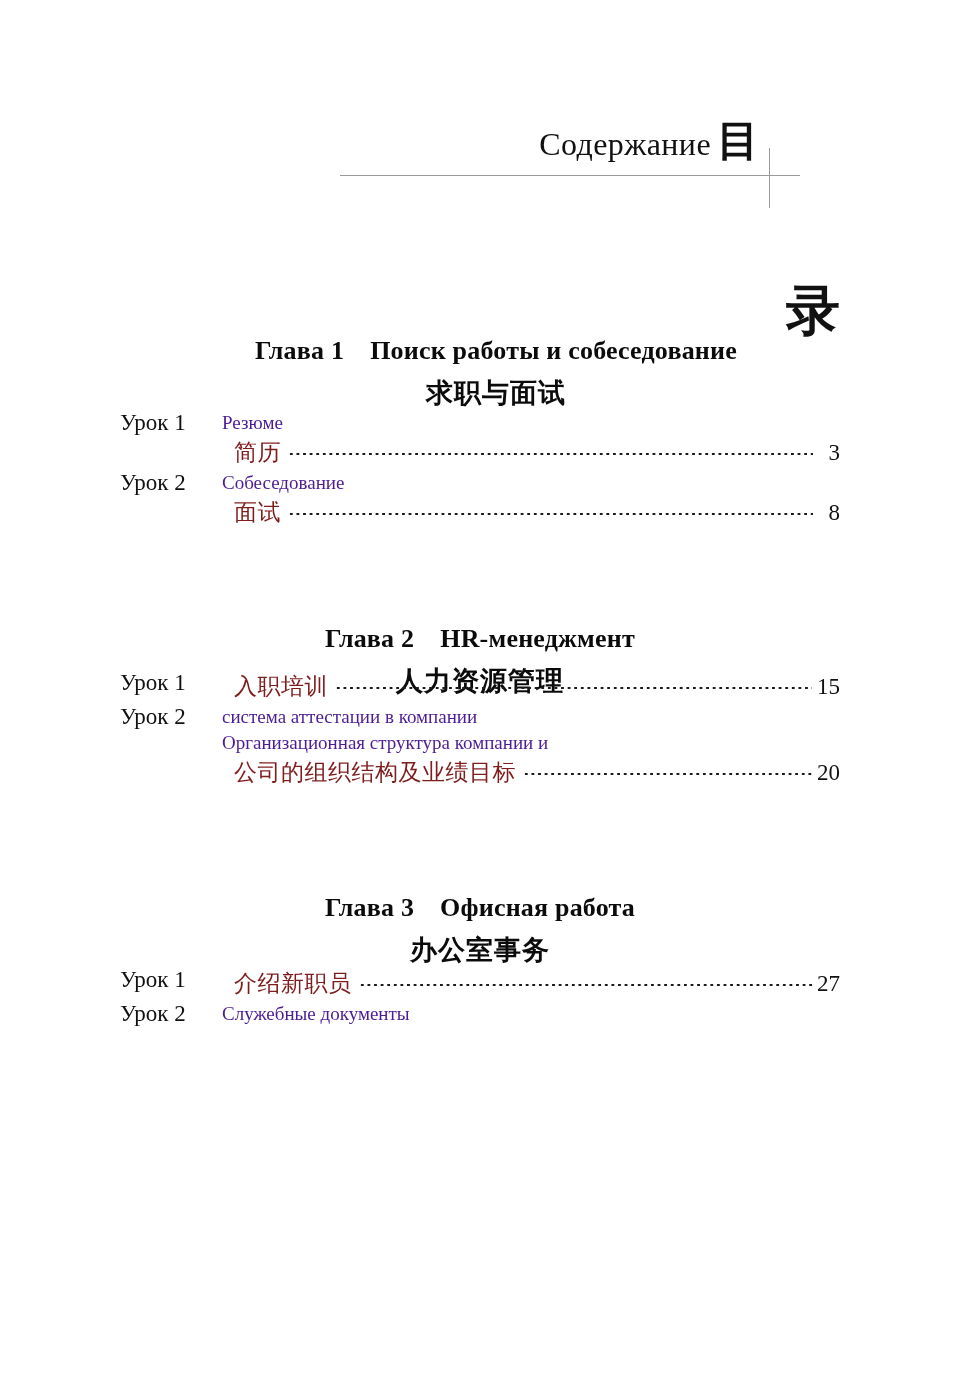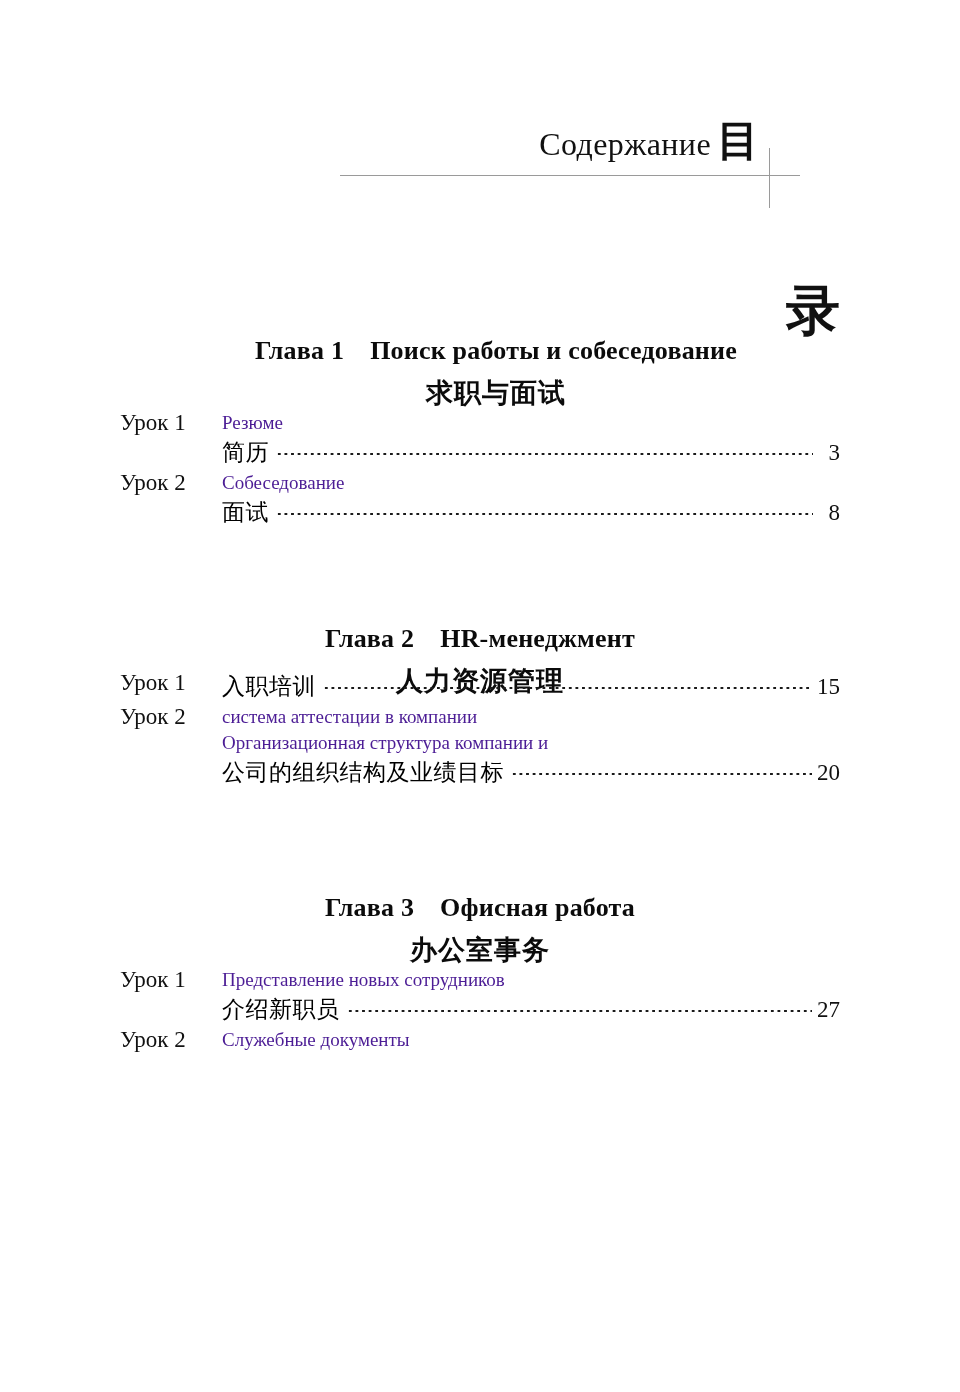--- a/index.html
+++ b/index.html
@@ -137,24 +137,25 @@
   }
   .leader-row {
     display: flex;
     align-items: baseline;
     width: 100%;
     line-height: 1.42;
   }
   .lesson-cjk {
     font-family: "DejaVu Sans", "Liberation Sans", sans-serif;
     font-size: 23px;
-    color: #000000;
+    color: #7f1d1d;
     white-space: nowrap;
     flex: 0 0 auto;
     letter-spacing: 0.5px;
+    margin-left: 12px;
   }
   .leader {
     flex: 1 1 auto;
     margin: 0 5px 0 7px;
     height: 1em;
     position: relative;
     overflow: hidden;
   }
   .leader::after {
     content: "";
@@ -255,21 +256,20 @@
     </div>
     <div class="chapter" style="top: 893px;">
       <div class="chapter-line"><span class="chapter-num">Глава 3</span><span>Офисная работа</span></div>
       <div class="chapter-cjk">办公室事务</div>
     </div>
     <div class="lessons" style="top: 967px;">
       <div class="lesson">
         <div class="lesson-row">
           <div class="lesson-label">Урок 1</div>
           <div class="lesson-body">
-            <div class="lesson-ru">Представление новых сотрудников</div>
             <div class="leader-row">
               <div class="lesson-cjk">介绍新职员</div>
               <div class="leader"></div>
               <div class="lesson-page">27</div>
             </div>
           </div>
         </div>
       </div>
       <div class="lesson">
         <div class="lesson-row">

